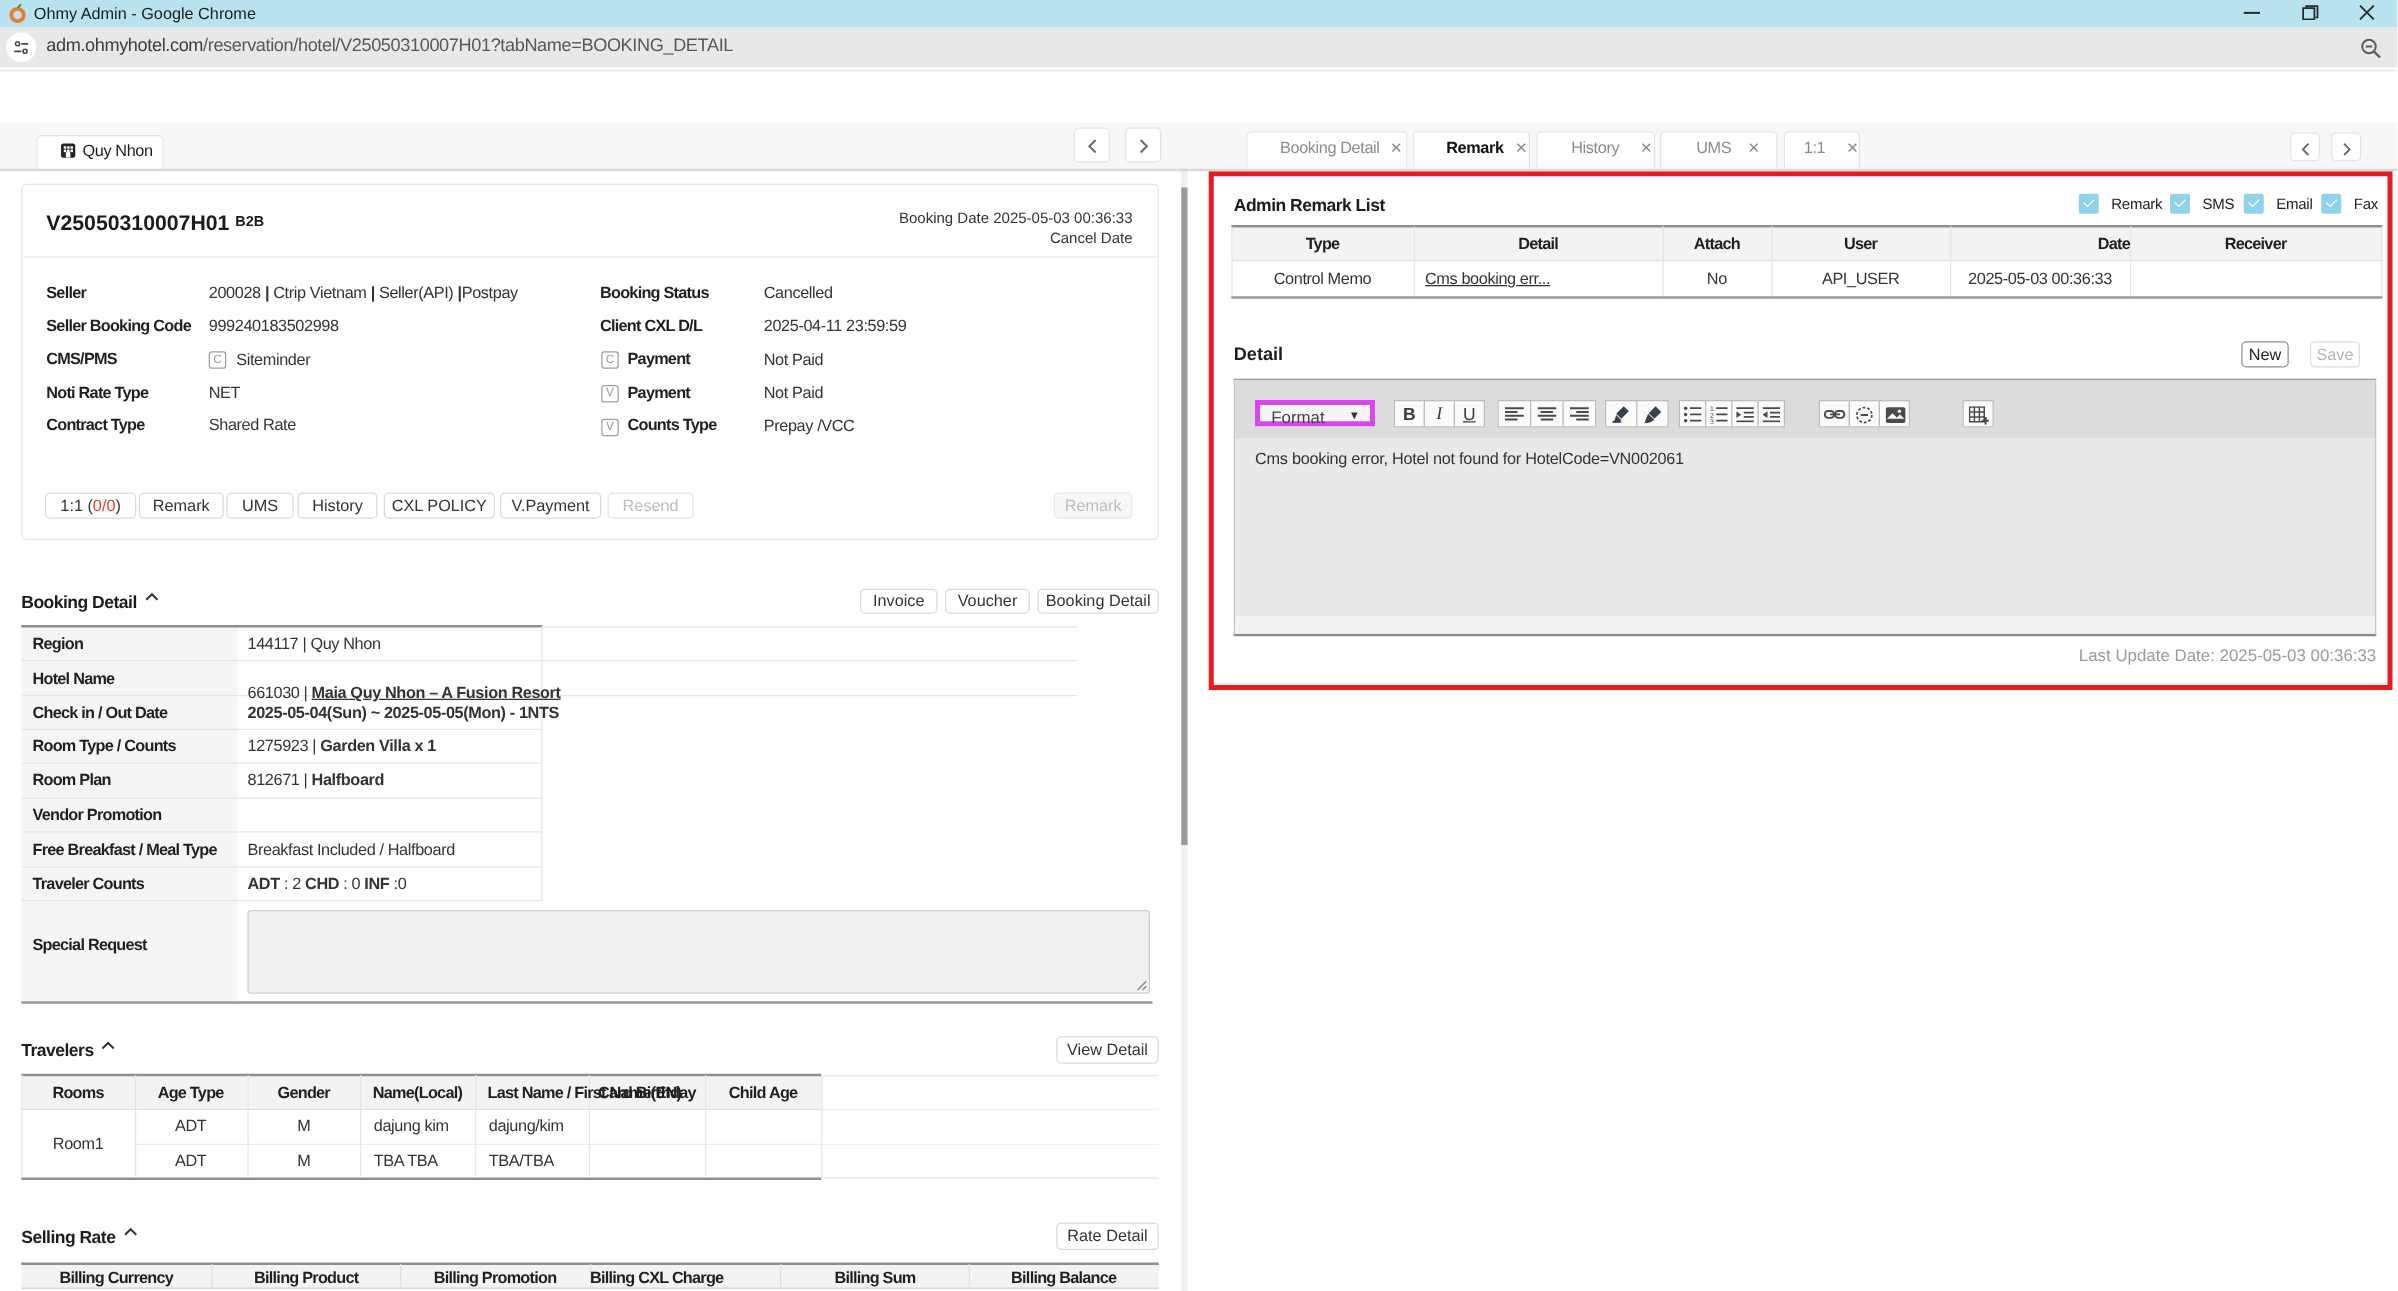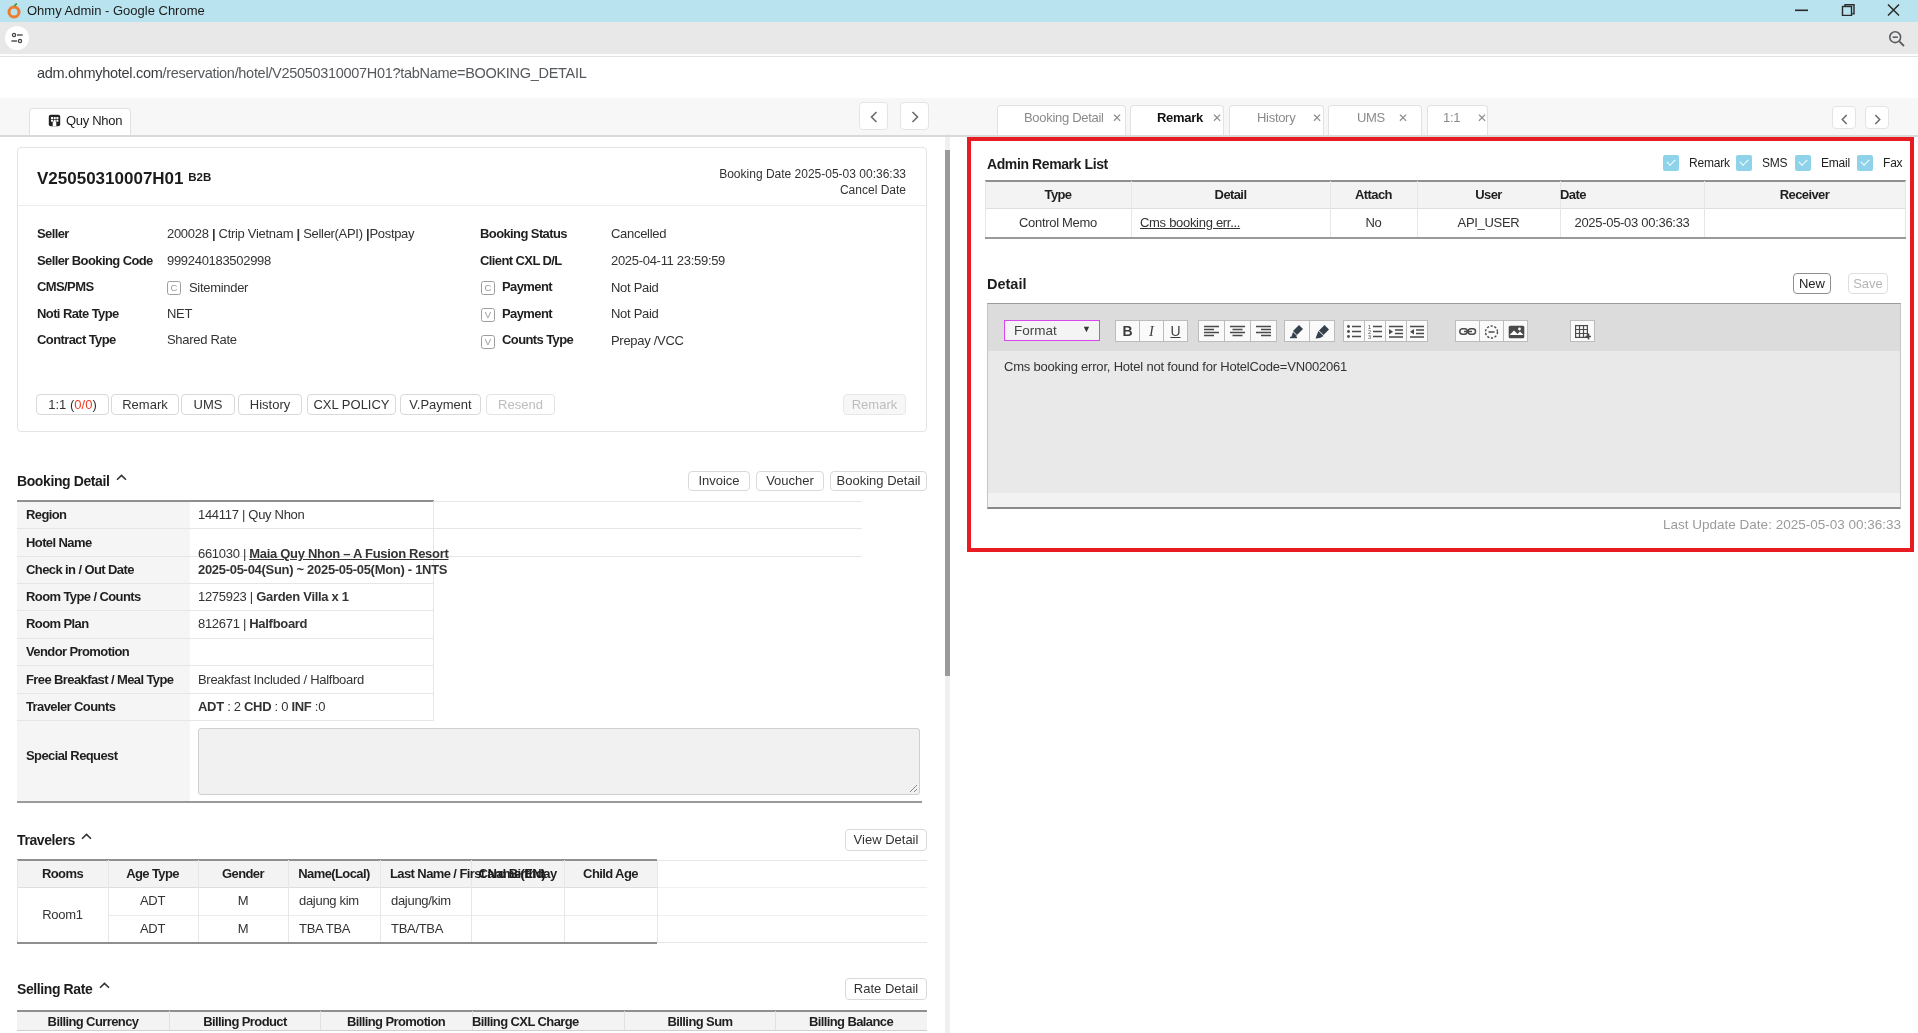--- a/index.html
+++ b/index.html
@@ -26,21 +26,21 @@
 .val { color:#333; font-size:13px; letter-spacing:-0.3px; position:absolute; }
 .badge { position:absolute; width:14px; height:14px; border:1px solid #9e9e9e; border-radius:2.5px; font-size:9.5px; color:#999; text-align:center; line-height:12px; }
 
 .sechead { position:absolute; font-size:14px; letter-spacing:-0.4px; font-weight:bold; color:#1c1c1c; }
 .caret { display:inline-block; width:9px; height:5px; position:relative; top:-7px; margin-left:3px; }
 .caret svg{position:absolute;}
 .cbx { position:absolute; width:16px; height:16px; background:#8ed3e9; border-radius:2px; }
 .cbx:after { content:""; position:absolute; left:3.5px; top:3.5px; width:6.5px; height:3.5px; border-left:1.7px solid #fff; border-bottom:1.7px solid #fff; transform:rotate(-45deg); }
 .cblbl { position:absolute; font-size:12px; letter-spacing:-0.2px; color:#222; }
 .tbtn { position:absolute; top:16px; height:22px; background:#fafafa; border:1px solid #bcbcbc; }
-.tsel { position:absolute; left:16px; top:16px; width:96px; height:21px; background:#f4f4f4; border:1px solid #d946ef; font-size:13.5px; color:#444; }
+.tsel { position:absolute; left:16px; top:16px; width:96px; height:21px; background:#f4f4f4; border:4px solid #d946ef; font-size:13.5px; color:#444; }
 </style>
 </head>
 <body>
 <div id="page">
 
   <div id="titlebar">
     <svg class="abs" style="left:6px;top:3px" width="16" height="16" viewBox="0 0 16 16">
       <circle cx="8" cy="9" r="5" fill="none" stroke="#ee7b2e" stroke-width="3"></circle>
       <path d="M8.5 3.2 Q9.3 1.2 11 0.8" fill="none" stroke="#3f9f3f" stroke-width="1.8"></path>
     </svg>
@@ -54,21 +54,21 @@
   </div>
 
   <div id="urlbar">
     <div class="abs" style="left:5px;top:4px;width:24px;height:24px;border-radius:50%;background:#fff;"></div>
     <svg class="abs" style="left:11px;top:10px" width="12" height="12" viewBox="0 0 12 12">
       <circle cx="3" cy="3" r="1.6" fill="none" stroke="#474747" stroke-width="1.3"></circle>
       <line x1="6" y1="3" x2="11.6" y2="3" stroke="#474747" stroke-width="1.4"></line>
       <circle cx="9" cy="9" r="1.6" fill="none" stroke="#474747" stroke-width="1.3"></circle>
       <line x1="0.4" y1="9" x2="6" y2="9" stroke="#474747" stroke-width="1.4"></line>
     </svg>
-    <span class="abs" style="left:37px;top:7px;font-size:14.5px;letter-spacing:-0.3px;color:#3a3d40;margin-top:36px;">adm.ohmyhotel.com<span style="color:#55585c">/reservation/hotel/V25050310007H01?tabName=BOOKING_DETAIL</span></span>
+    <span class="abs" style="left:37px;top:7px;font-size:14.5px;letter-spacing:-0.3px;color:#3a3d40;">adm.ohmyhotel.com<span style="color:#55585c">/reservation/hotel/V25050310007H01?tabName=BOOKING_DETAIL</span></span>
     <svg class="abs" style="left:1888px;top:8px" width="18" height="18" viewBox="0 0 18 18">
       <circle cx="7.2" cy="7.2" r="5.4" fill="none" stroke="#5a5d60" stroke-width="1.6"></circle>
       <line x1="4.6" y1="7.2" x2="9.8" y2="7.2" stroke="#5a5d60" stroke-width="1.6"></line>
       <line x1="11.3" y1="11.3" x2="16" y2="16" stroke="#5a5d60" stroke-width="1.8"></line>
     </svg>
   </div>
   <div id="sep1"></div>
 
 
   <div id="content">
@@ -295,21 +295,21 @@
       <div class="abs" style="left:1131px;top:181px;width:1px;height:56px;background:#e6e6e6;"></div>
       <div class="abs" style="left:1330px;top:181px;width:1px;height:56px;background:#e6e6e6;"></div>
       <div class="abs" style="left:1417px;top:181px;width:1px;height:56px;background:#e6e6e6;"></div>
       <div class="abs" style="left:1560px;top:181px;width:1px;height:56px;background:#e6e6e6;"></div>
       <div class="abs" style="left:1704px;top:181px;width:1px;height:56px;background:#e6e6e6;"></div>
       <div class="abs" style="left:1905px;top:181px;width:1px;height:56px;background:#e6e6e6;"></div>
       <span class="lbl" style="left:985px;top:187px;width:146px;text-align:center;">Type</span>
       <span class="lbl" style="left:1131px;top:187px;width:199px;text-align:center;">Detail</span>
       <span class="lbl" style="left:1330px;top:187px;width:87px;text-align:center;">Attach</span>
       <span class="lbl" style="left:1417px;top:187px;width:143px;text-align:center;">User</span>
-      <span class="lbl" style="left:1560px;top:187px;width:144px;text-align:left;">Date</span>
+      <span class="lbl" style="left:1560px;top:187px;width:144px;text-align:right;">Date</span>
       <span class="lbl" style="left:1704px;top:187px;width:201px;text-align:center;">Receiver</span>
       <span class="val" style="left:985px;top:215px;width:146px;text-align:center;">Control Memo</span>
       <span class="val" style="left:1140px;top:215px;text-decoration:underline;">Cms booking err...</span>
       <span class="val" style="left:1330px;top:215px;width:87px;text-align:center;">No</span>
       <span class="val" style="left:1417px;top:215px;width:143px;text-align:center;">API_USER</span>
       <span class="val" style="left:1560px;top:215px;width:144px;text-align:center;">2025-05-03 00:36:33</span>
     </div>
 
     <span class="abs" style="left:987px;top:276px;font-size:14.5px;font-weight:bold;color:#1c1c1c;">Detail</span>
     <div class="btn" style="left:1793px;top:273px;width:38px;height:21px;line-height:19px;border-color:#8f8f8f;color:#222;">New</div>

